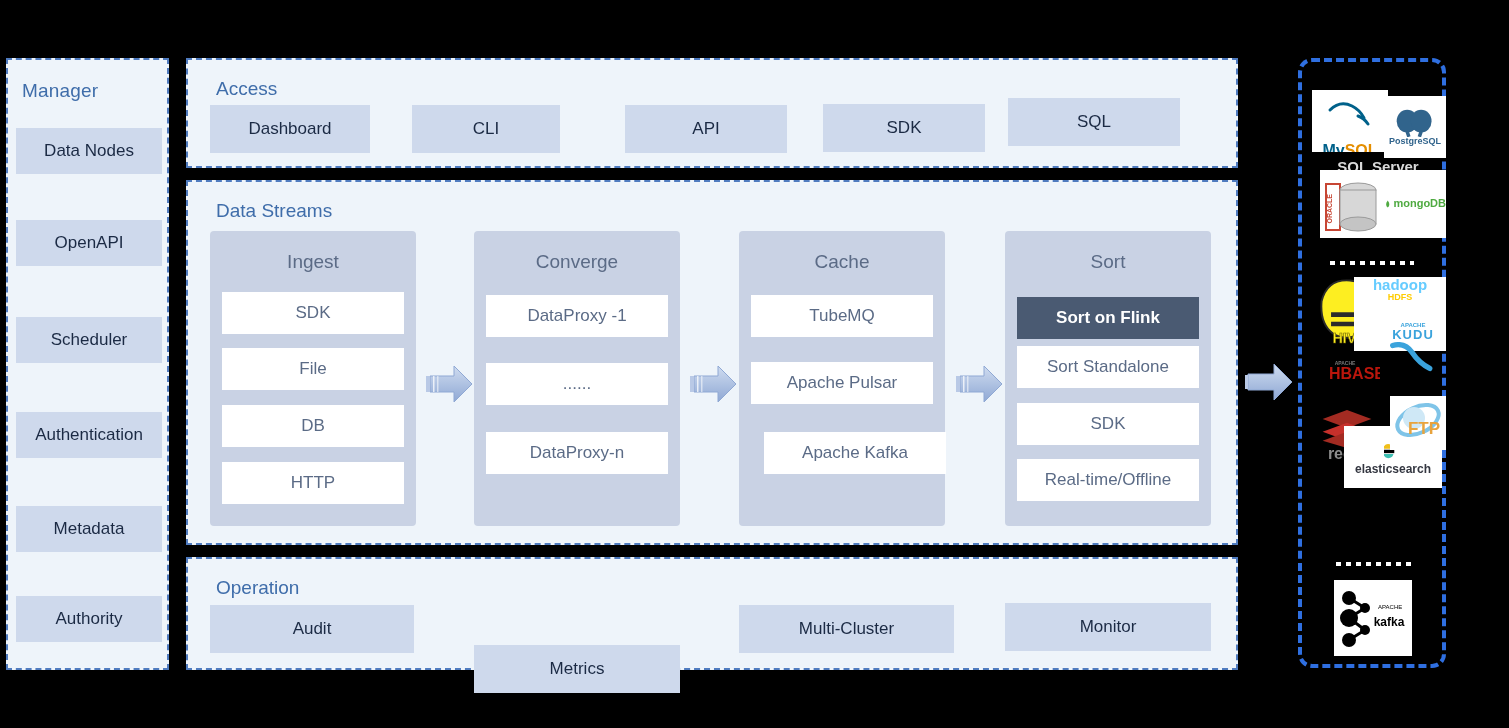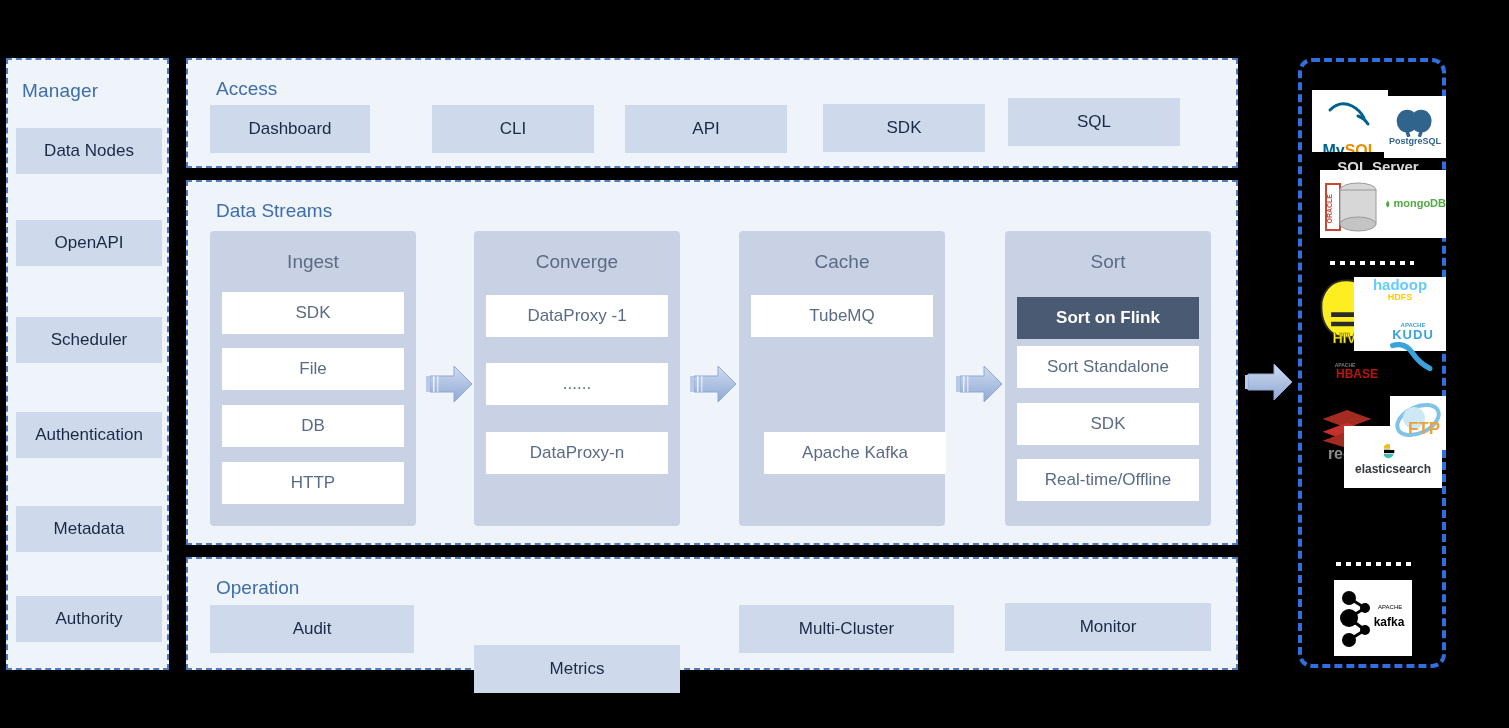--- a/index.html
+++ b/index.html
@@ -207,21 +207,21 @@
         <span>Authority</span>
       </div>
   </div>
 
   <div class="section" id="access-section">
     <div class="section-title">Access</div>
 
     <div class="flat-box" style="left:22px;  top:45px; width:160px; height:48px;">
         <span>Dashboard</span>
       </div>
-    <div class="flat-box" style="left:244px; top:45px; width:162px; height:48px;">
+    <div class="flat-box" style="left:224px; top:45px; width:148px; height:48px;">
         <span>CLI</span>
       </div>
     <div class="flat-box" style="left:437px; top:45px; width:162px; height:48px;">
         <span>API</span>
       </div>
     <div class="flat-box" style="left:635px; top:44px; width:162px; height:48px;">
         <span>SDK</span>
       </div>
     <div class="flat-box" style="left:820px; top:38px; width:172px; height:48px;">
         <span>SQL</span>
@@ -288,20 +288,23 @@
         <path d="M9 16 L10.5 16 L10.5 32 L9 32 Z" fill="#ffffff" opacity=".75"></path>
         <path d="M13 16 L14.5 16 L14.5 32 L13 32 Z" fill="#ffffff" opacity=".55"></path>
       </svg>
     </div>
 
     <div class="stream-col" style="left:551px;">
       <div class="stream-col-title">Cache</div>
       <div class="stream-item" style="top:64px;  height:42px;">
           <span>TubeMQ</span>
         </div>
+      <div class="stream-item" style="top:131px; height:42px;">
+          <span>Apache Pulsar</span>
+        </div>
       <div class="stream-item" style="top:201px; height:42px; left:25px;">
           <span>Apache Kafka</span>
         </div>
     </div>
 
     <div class="arrow" style="left:766px; top:178px;">
       <svg viewBox="0 0 52 48" width="52" height="48" aria-hidden="true">
         <defs>
           <linearGradient id="agrad3" x1="0" y1="0" x2="0" y2="1">
             <stop offset="0%" stop-color="#cfdcf0"></stop>
@@ -434,21 +437,21 @@
           <span class="lg-kudu" style="font-size:6px;">APACHE</span>
           <span class="lg-kudu" style="font-size:13px;letter-spacing:1px;">KUDU</span>
           <svg viewBox="0 0 66 34" width="60" height="30" aria-hidden="true">
             <path d="M10 4 q14 -4 22 8 q8 12 20 18" fill="none" stroke="#3aa3dc" stroke-width="6" stroke-linecap="round"></path>
           </svg>
         </div>
       </div>
       <div class="logo-card" style="left:8px; top:92px; width:70px; height:26px; background:transparent;">
         <div class="logo-text" style="flex-direction:column;">
           <span class="lg-hbase" style="font-size:5px;color:#777;">APACHE</span>
-          <span class="lg-hbase" style="font-size:12px;padding-left:24px;">HBASE</span>
+          <span class="lg-hbase" style="font-size:16px;padding-left:24px;">HBASE</span>
         </div>
       </div>
     </div>
 
     <div class="logo-group" style="top:330px;">
       <div class="logo-card" style="left:14px; top:10px; width:62px; height:70px; background:transparent;">
         <div class="logo-text" style="flex-direction:column;">
           <svg viewBox="0 0 62 46" width="56" height="42" aria-hidden="true">
             <path d="M31 2 L58 12 L31 22 L4 12 Z" fill="#a32b22"></path>
             <path d="M31 16 L58 26 L31 36 L4 26 Z" fill="#c6302b"></path>

